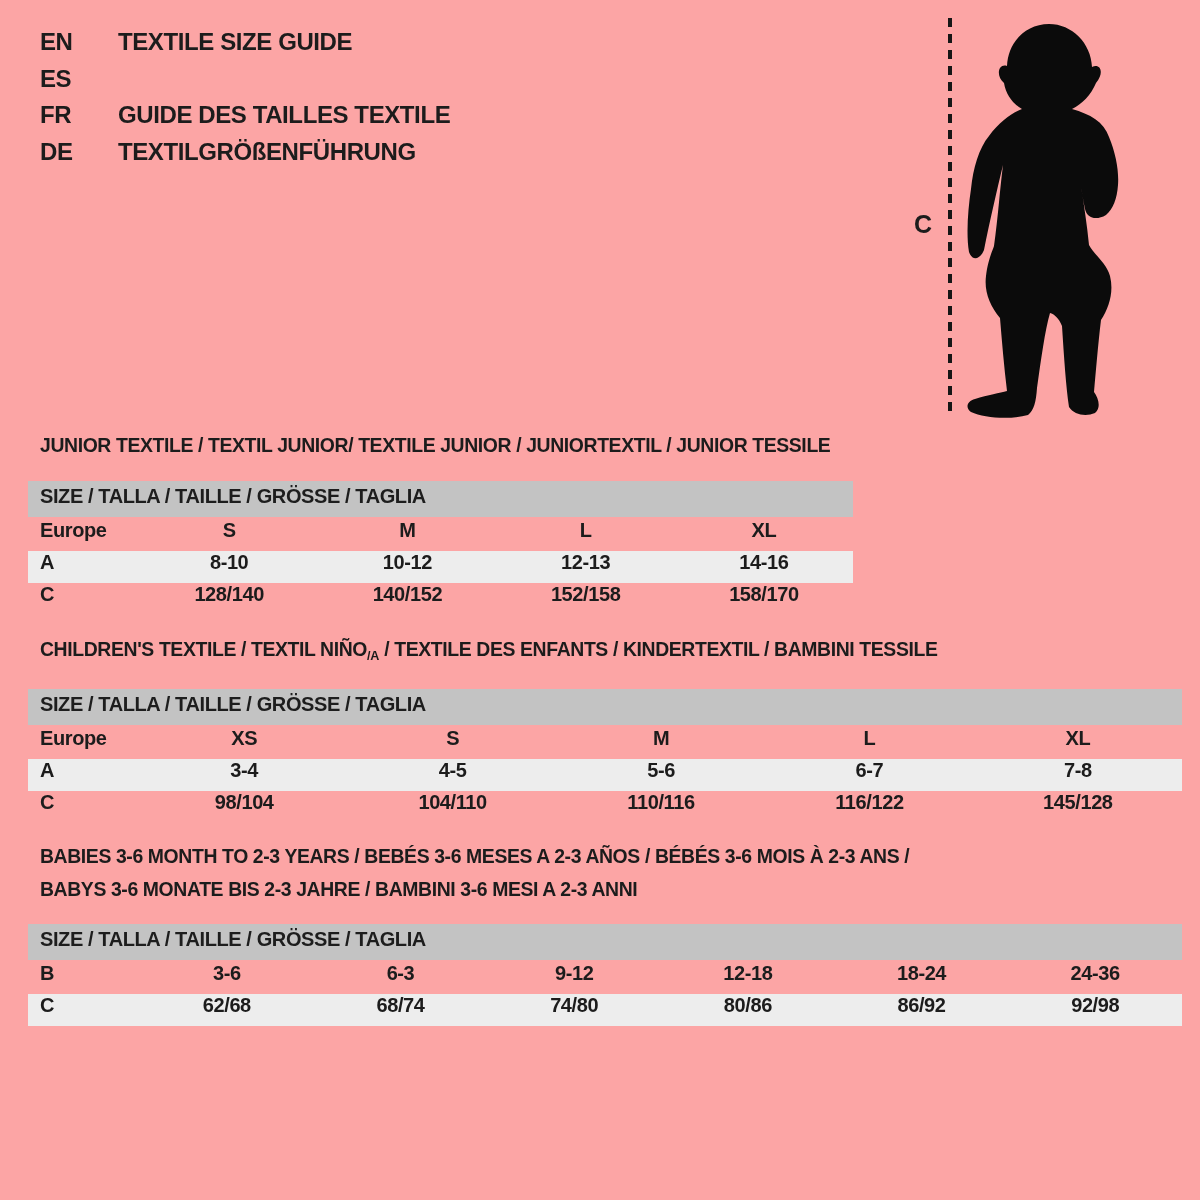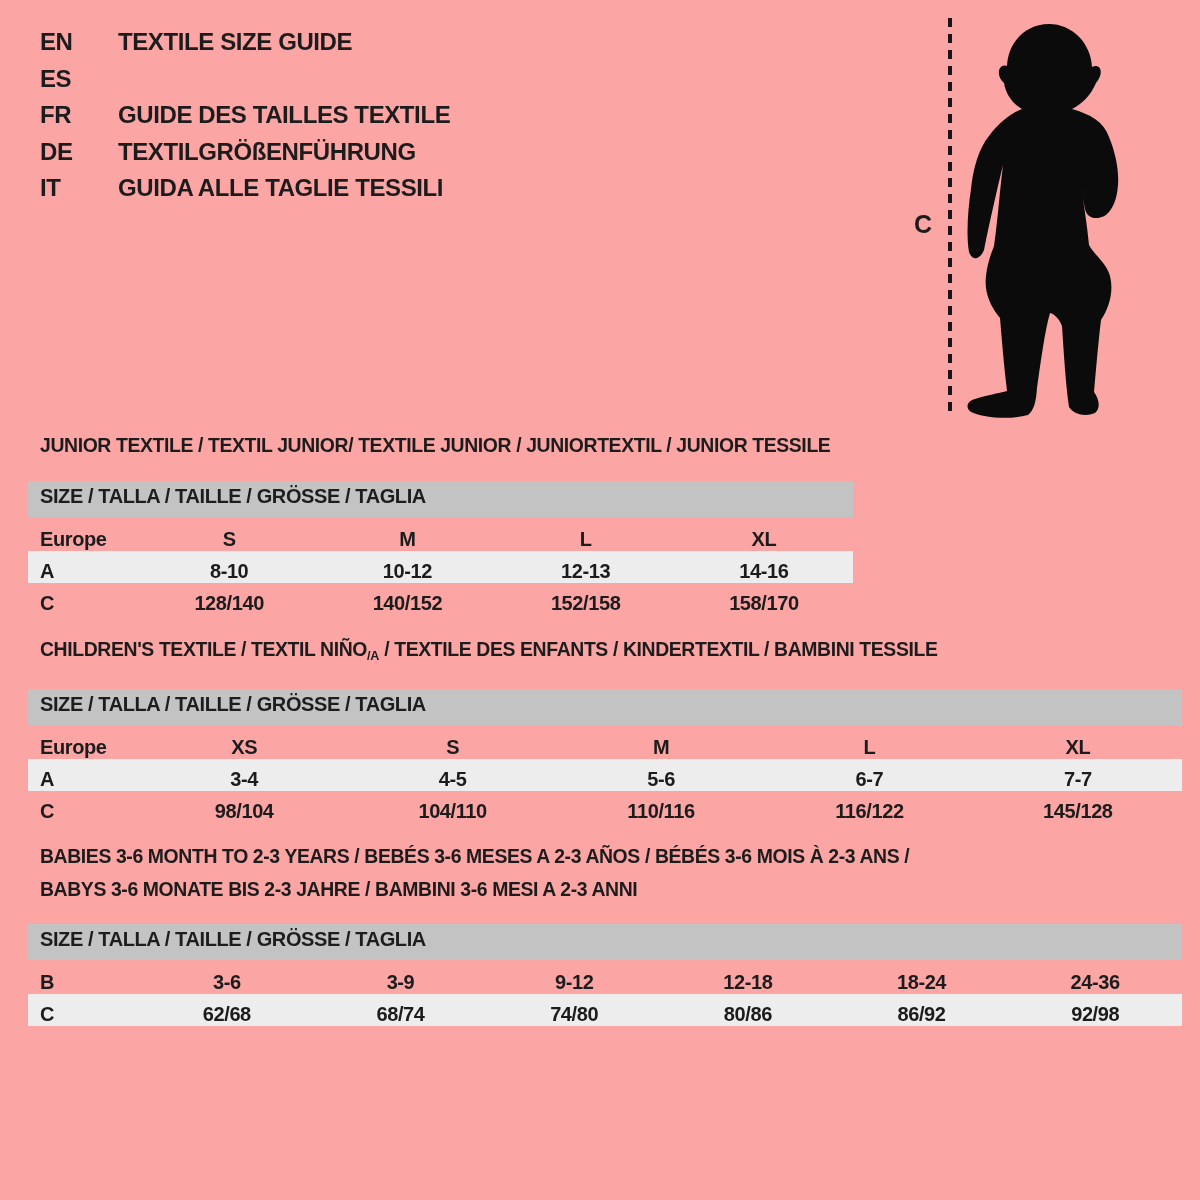--- a/index.html
+++ b/index.html
@@ -34,21 +34,21 @@
     transform:scaleX(0.97);transform-origin:left center;
   }
   .sub-script{font-size:13px;vertical-align:-4px;letter-spacing:-0.2px;}
 
   
   .size-table{position:absolute;left:28px;}
   .size-bar{
     height:36px;line-height:30px;background:#c3c3c3;
     padding-left:12px;font-size:20px;color:#1d1d1d;margin-bottom:2px;
   }
-  .t-row{display:flex;height:32px;align-items:flex-end;font-size:20px;}
+  .t-row{display:flex;height:32px;align-items:flex-start;font-size:20px;}
   .t-row.shaded{background:#ededed;}
   .t-label{width:112px;padding-left:12px;box-sizing:border-box;}
   .t-cell{flex:1;text-align:center;}
 
   
   .legend{position:absolute;left:40px;top:1066px;}
   .legend-line{height:34px;line-height:34px;font-size:20px;white-space:nowrap;
     transform:scaleX(0.97);transform-origin:left center;}
 </style>
 </head>
@@ -64,24 +64,20 @@
     <div class="lang-row">
       <span class="lang-code">ES</span>
     </div>
     <div class="lang-row">
       <span class="lang-code">FR</span>
       <span class="lang-title">GUIDE DES TAILLES TEXTILE</span>
     </div>
     <div class="lang-row">
       <span class="lang-code">DE</span>
       <span class="lang-title">TEXTILGRÖßENFÜHRUNG</span>
-    </div>
-    <div class="lang-row">
-      <span class="lang-code">IT</span>
-      <span class="lang-title">GUIDA ALLE TAGLIE TESSILI</span>
     </div>
   </div>
 
   <div class="measure-line"></div>
   <div class="measure-label">C</div>
   <svg class="baby-figure" viewBox="0 0 182 410" xmlns="http://www.w3.org/2000/svg">
     <path fill="#0b0b0b" d="
       M 87 14
       C 110 14 129 33 130 57
       C 138 53 143 62 134 73
@@ -157,40 +153,40 @@
       <div class="t-cell">M</div>
       <div class="t-cell">L</div>
       <div class="t-cell">XL</div>
     </div>
     <div class="t-row shaded">
       <div class="t-label">A</div>
       <div class="t-cell">3-4</div>
       <div class="t-cell">4-5</div>
       <div class="t-cell">5-6</div>
       <div class="t-cell">6-7</div>
-      <div class="t-cell">7-7</div>
+      <div class="t-cell">7-8</div>
     </div>
     <div class="t-row">
       <div class="t-label">C</div>
       <div class="t-cell">98/104</div>
       <div class="t-cell">104/110</div>
       <div class="t-cell">110/116</div>
       <div class="t-cell">116/122</div>
       <div class="t-cell">145/128</div>
     </div>
   </div>
 
   <div class="section-title" style="top:845px;">BABIES 3-6 MONTH TO 2-3 YEARS / BEBÉS 3-6 MESES A 2-3 AÑOS / BÉBÉS 3-6 MOIS À 2-3 ANS /</div>
   <div class="section-title" style="top:878px;">BABYS 3-6 MONATE BIS 2-3 JAHRE / BAMBINI 3-6 MESI A 2-3 ANNI</div>
   <div class="size-table" style="top:924px;width:1154px;">
     <div class="size-bar">SIZE / TALLA / TAILLE / GRÖSSE / TAGLIA</div>
     <div class="t-row">
       <div class="t-label">B</div>
       <div class="t-cell">3-6</div>
-      <div class="t-cell">3-9</div>
+      <div class="t-cell">6-3</div>
       <div class="t-cell">9-12</div>
       <div class="t-cell">12-18</div>
       <div class="t-cell">18-24</div>
       <div class="t-cell">24-36</div>
     </div>
     <div class="t-row shaded">
       <div class="t-label">C</div>
       <div class="t-cell">62/68</div>
       <div class="t-cell">68/74</div>
       <div class="t-cell">74/80</div>

